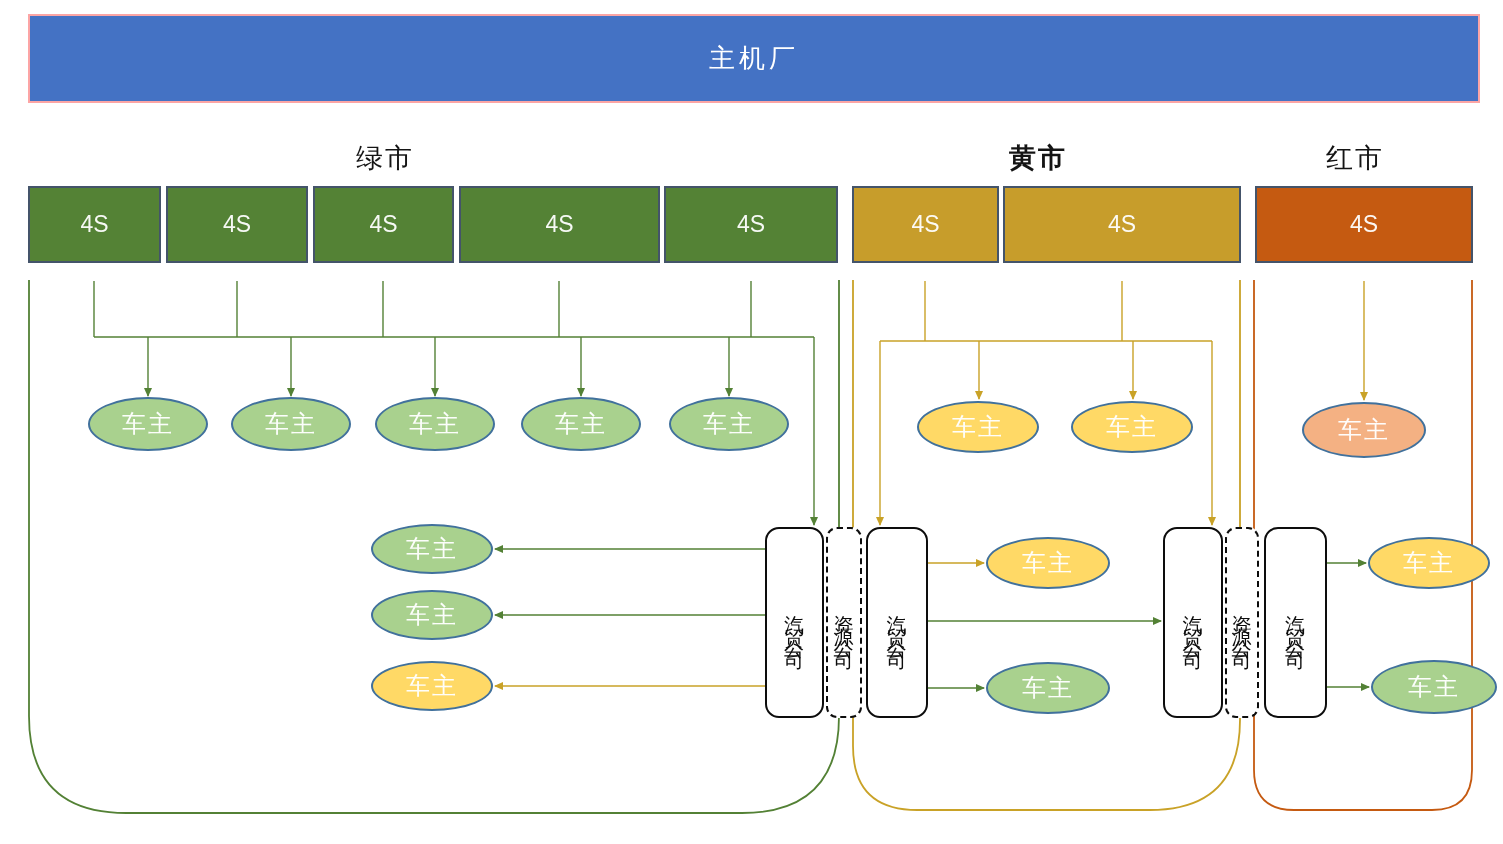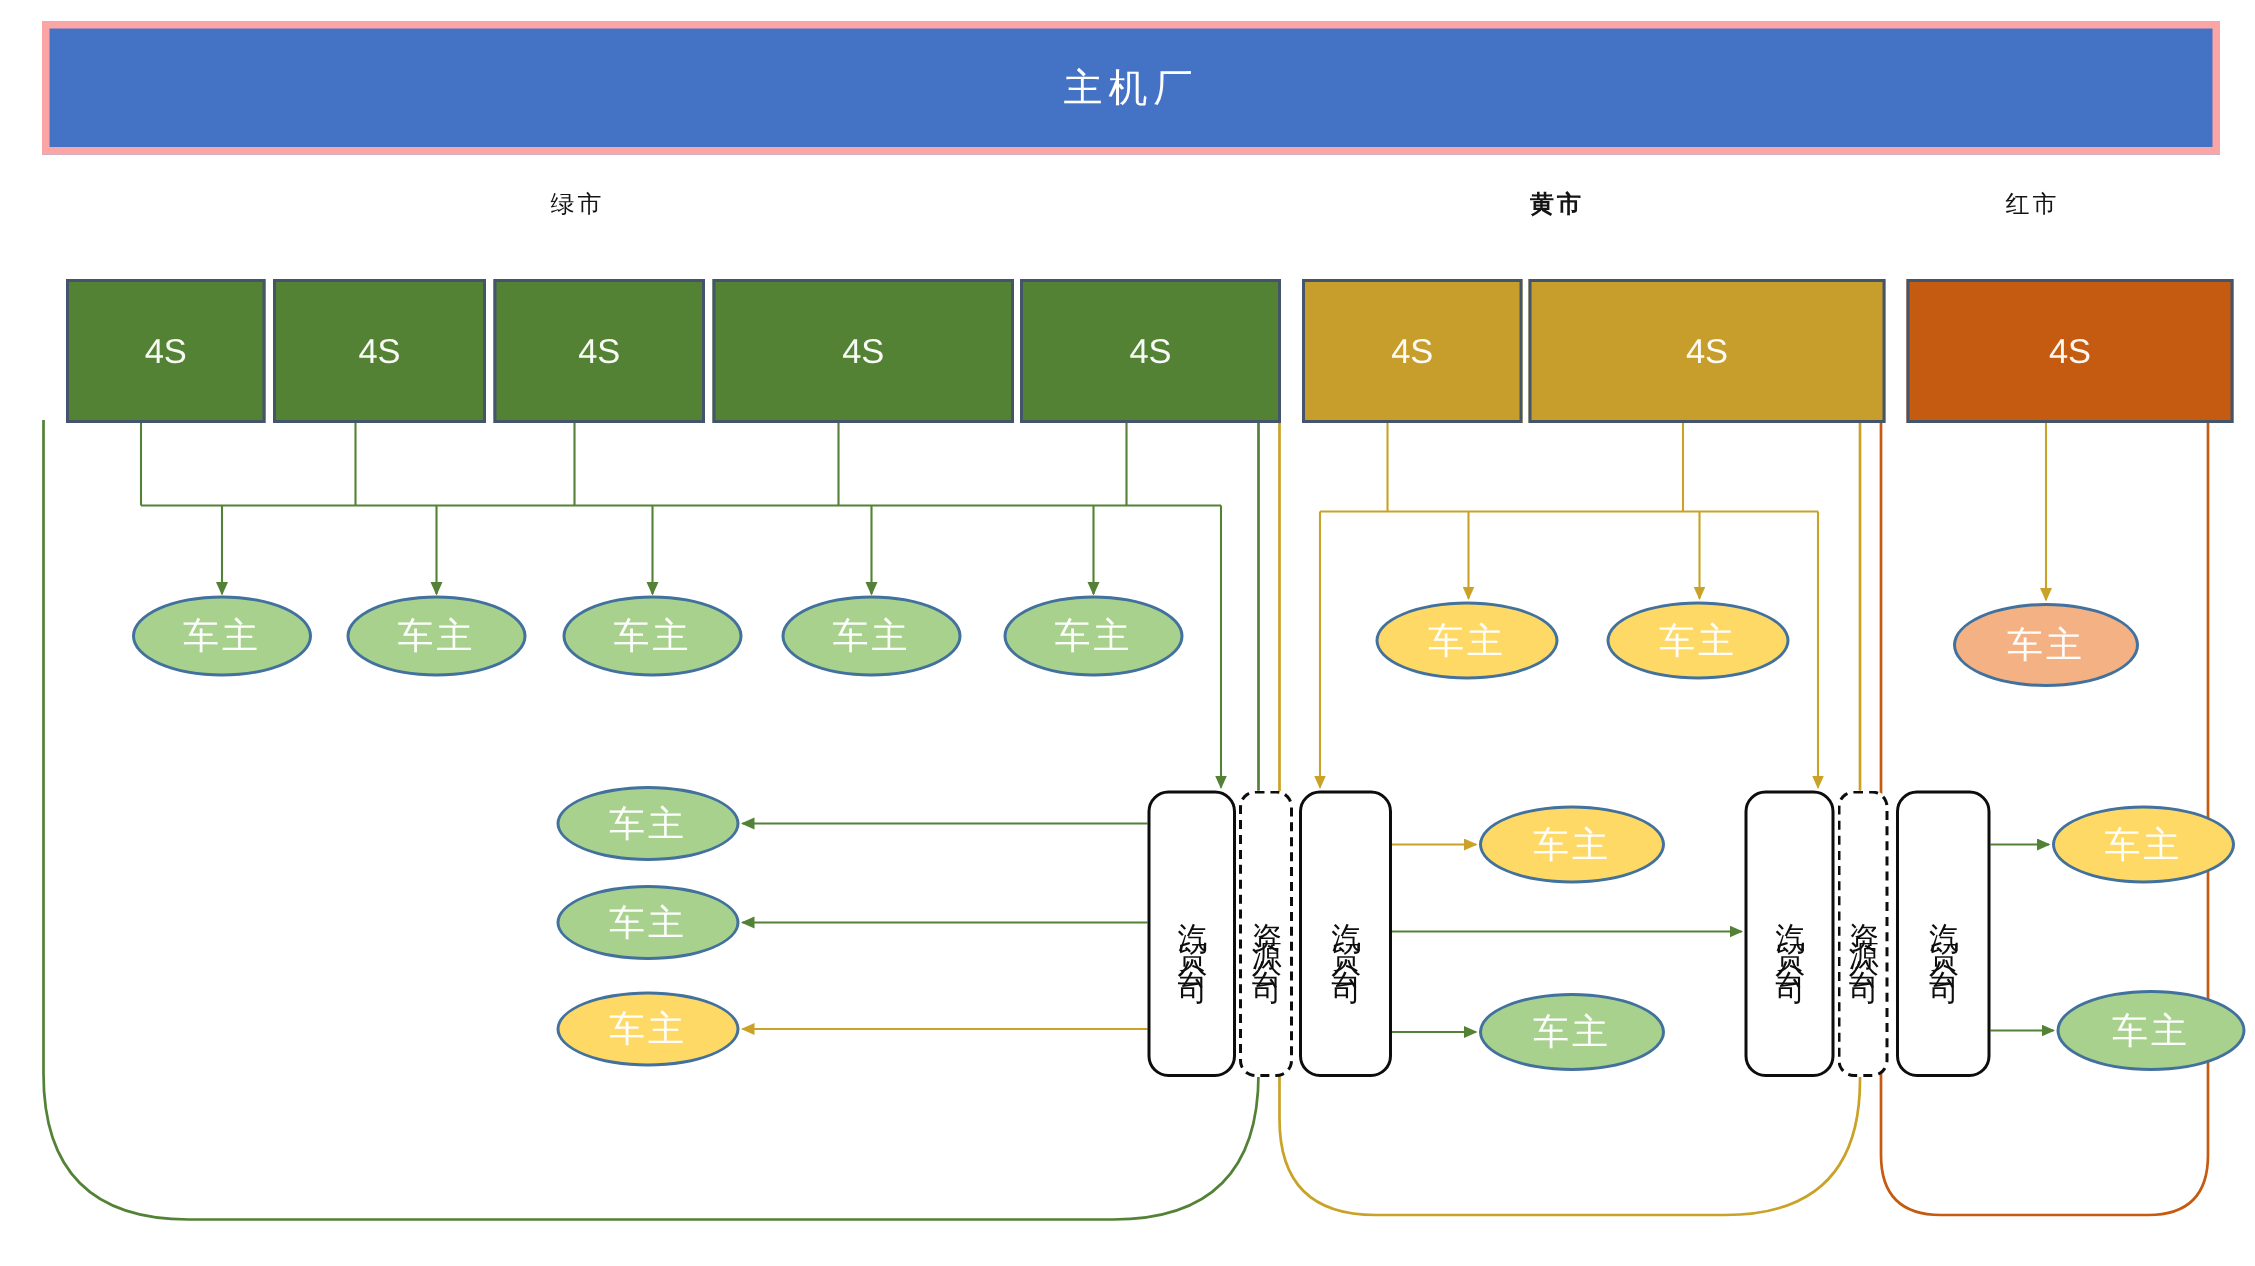--- a/index.html
+++ b/index.html
@@ -5,36 +5,36 @@
   html,body{margin:0;padding:0;background:#fff;}
   .stage{
     position:relative;width:1503px;height:844px;background:#ffffff;overflow:hidden;
     font-family:"Liberation Sans","DejaVu Sans",sans-serif;
   }
   .wires{position:absolute;left:0;top:0;z-index:1;}
   .abs{position:absolute;box-sizing:border-box;}
   
   .factory{
     left:28px;top:14px;width:1452px;height:89px;z-index:2;
-    background:#4472C4;border:5px solid #fca5a5;
+    background:#4472C4;border:2px solid #fca5a5;
     display:flex;align-items:center;justify-content:center;
     color:#fff;font-size:26px;letter-spacing:4px;
   }
   
   .mlabel{
-    top:119px;width:130px;height:34px;z-index:2;
+    top:141px;width:130px;height:34px;z-index:2;
     display:flex;align-items:center;justify-content:center;
-    color:#141414;font-size:16px;letter-spacing:2px;
+    color:#141414;font-size:27px;letter-spacing:2px;
   }
   
   .store{
-    top:186px;height:96px;z-index:3;
+    top:186px;height:77px;z-index:3;
     border:2px solid #44546A;
     display:flex;align-items:center;justify-content:center;
-    color:rgba(255,255,255,.95);font-size:23px;margin-left:16px;
+    color:rgba(255,255,255,.95);font-size:23px;
   }
   .store.green{background:#548235;}
   .store.gold{background:#C79D2B;}
   .store.red{background:#C55A11;}
   
   .owner{
     z-index:4;border:2px solid #41719C;border-radius:50%;
     display:flex;align-items:center;justify-content:center;
     color:rgba(255,255,255,.97);font-size:24px;letter-spacing:2px;
   }

